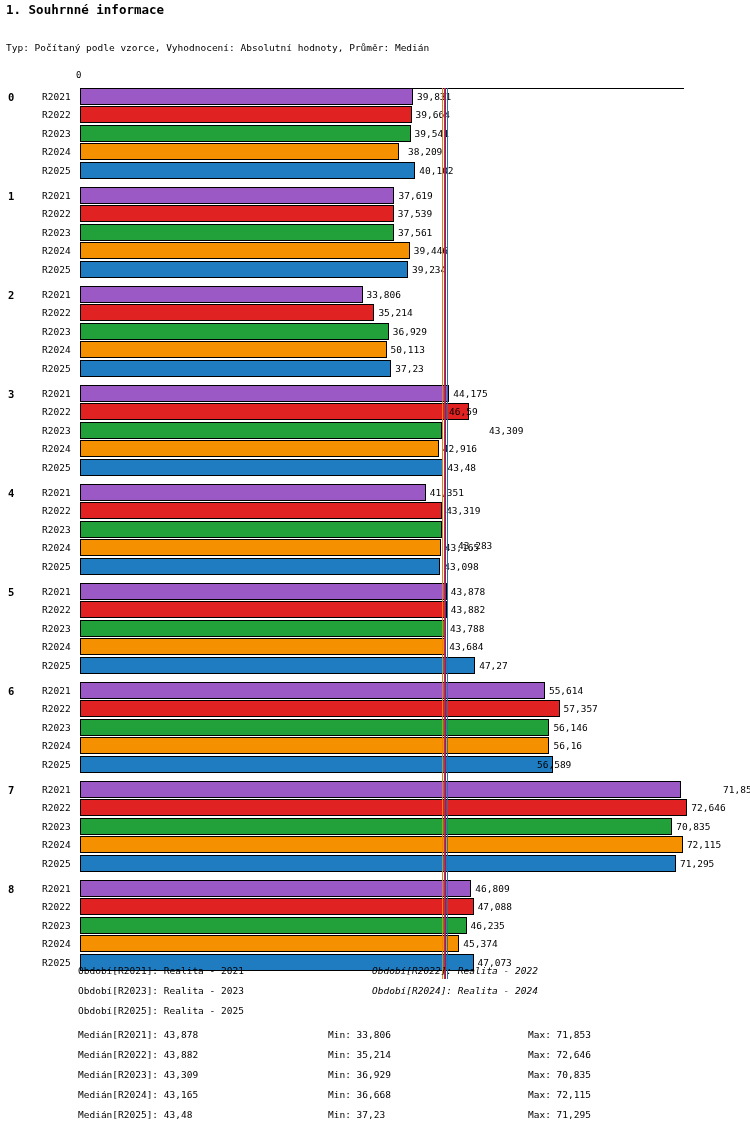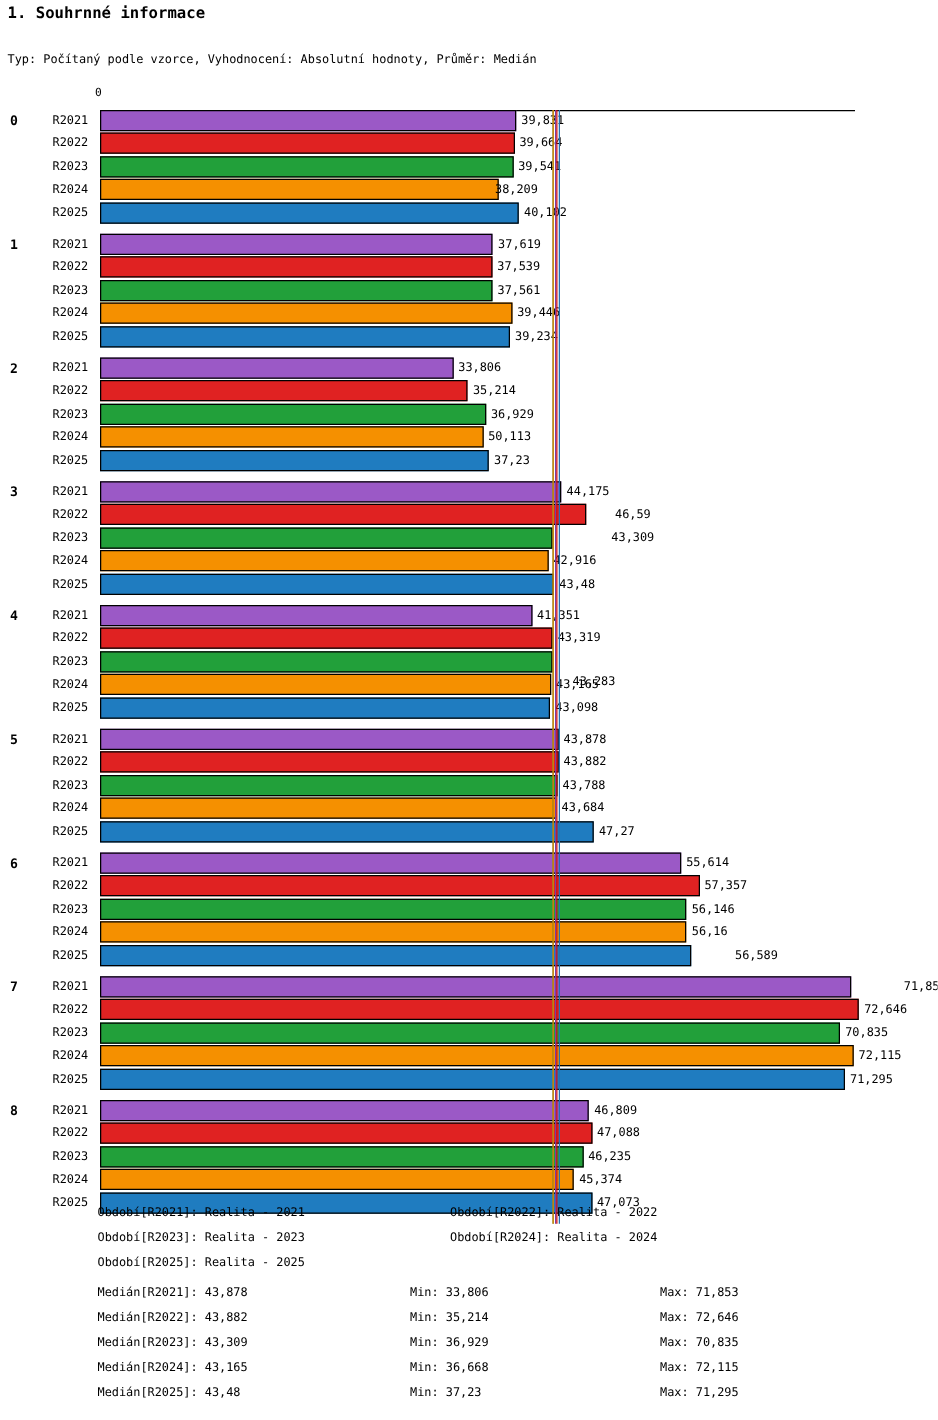--- a/index.html
+++ b/index.html
@@ -122,22 +122,23 @@
     position: relative;
     height: 20px;
   }
   .legend-col-a {
     position: absolute;
     left: 78px;
     white-space: nowrap;
   }
   .legend-col-b {
     position: absolute;
-    left: 360px;
-    white-space: nowrap;
+    left: 372px;
+    white-space: nowrap;
+    font-style: italic;
   }
   .stats {
     position: absolute;
     left: 0;
     top: 1029px;
     width: 618px;
     font-size: 9.5px;
   }
   .stats-row {
     position: relative;
@@ -170,21 +171,21 @@
         <div class="bar-value" style="left: 415.591px;">39,664</div>
       </div>
       <div class="row" style="top: 54.8px; width: 750px;">
         <div class="row-label">R2023</div>
         <div class="bar" style="width: 330.563px; background: rgb(34, 160, 58);"></div>
         <div class="bar-value" style="left: 414.563px;">39,541</div>
       </div>
       <div class="row" style="top: 73.2px; width: 750px;">
         <div class="row-label">R2024</div>
         <div class="bar" style="width: 319.427px; background: rgb(245, 144, 0);"></div>
-        <div class="bar-value" style="left: 396px;">38,209</div>
+        <div class="bar-value" style="left: 408px;">38,209</div>
       </div>
       <div class="row" style="top: 91.6px; width: 750px;">
         <div class="row-label">R2025</div>
         <div class="bar" style="width: 335.253px; background: rgb(31, 124, 192);"></div>
         <div class="bar-value" style="left: 419.253px;">40,102</div>
       </div>
       <div class="group-label" style="top: 120px;">1</div>
       <div class="row" style="top: 117px; width: 750px;">
         <div class="row-label">R2021</div>
         <div class="bar" style="width: 314.495px; background: rgb(155, 89, 198);"></div>
@@ -238,21 +239,21 @@
       </div>
       <div class="group-label" style="top: 318px;">3</div>
       <div class="row" style="top: 315px; width: 750px;">
         <div class="row-label">R2021</div>
         <div class="bar" style="width: 369.303px; background: rgb(155, 89, 198);"></div>
         <div class="bar-value" style="left: 453.303px;">44,175</div>
       </div>
       <div class="row" style="top: 333.4px; width: 750px;">
         <div class="row-label">R2022</div>
         <div class="bar" style="width: 389.492px; background: rgb(224, 34, 34);"></div>
-        <div class="bar-value" style="left: 492px; text-align: right;">46,59</div>
+        <div class="bar-value" style="left: 449px; text-align: right;">46,59</div>
       </div>
       <div class="row" style="top: 351.8px; width: 750px;">
         <div class="row-label">R2023</div>
         <div class="bar" style="width: 362.063px; background: rgb(34, 160, 58);"></div>
         <div class="bar-value" style="left: 446.063px; padding-left: 43px;">43,309</div>
       </div>
       <div class="row" style="top: 370.2px; width: 750px;">
         <div class="row-label">R2024</div>
         <div class="bar" style="width: 358.778px; background: rgb(245, 144, 0);"></div>
         <div class="bar-value" style="left: 442.778px;">42,916</div>
@@ -331,21 +332,21 @@
         <div class="bar-value" style="left: 553.381px;">56,146</div>
       </div>
       <div class="row" style="top: 667.2px; width: 750px;">
         <div class="row-label">R2024</div>
         <div class="bar" style="width: 469.498px; background: rgb(245, 144, 0);"></div>
         <div class="bar-value" style="left: 553.498px;">56,16</div>
       </div>
       <div class="row" style="top: 685.6px; width: 750px;">
         <div class="row-label">R2025</div>
         <div class="bar" style="width: 473.084px; background: rgb(31, 124, 192);"></div>
-        <div class="bar-value" style="left: 588px;">56,589</div>
+        <div class="bar-value" style="left: 537px;">56,589</div>
       </div>
       <div class="group-label" style="top: 714px;">7</div>
       <div class="row" style="top: 711px; width: 750px;">
         <div class="row-label">R2021</div>
         <div class="bar" style="width: 600.691px; background: rgb(155, 89, 198);"></div>
         <div class="bar-value" style="left: 723px;">71,853</div>
       </div>
       <div class="row" style="top: 729.4px; width: 750px;">
         <div class="row-label">R2022</div>
         <div class="bar" style="width: 607.321px; background: rgb(224, 34, 34);"></div>

